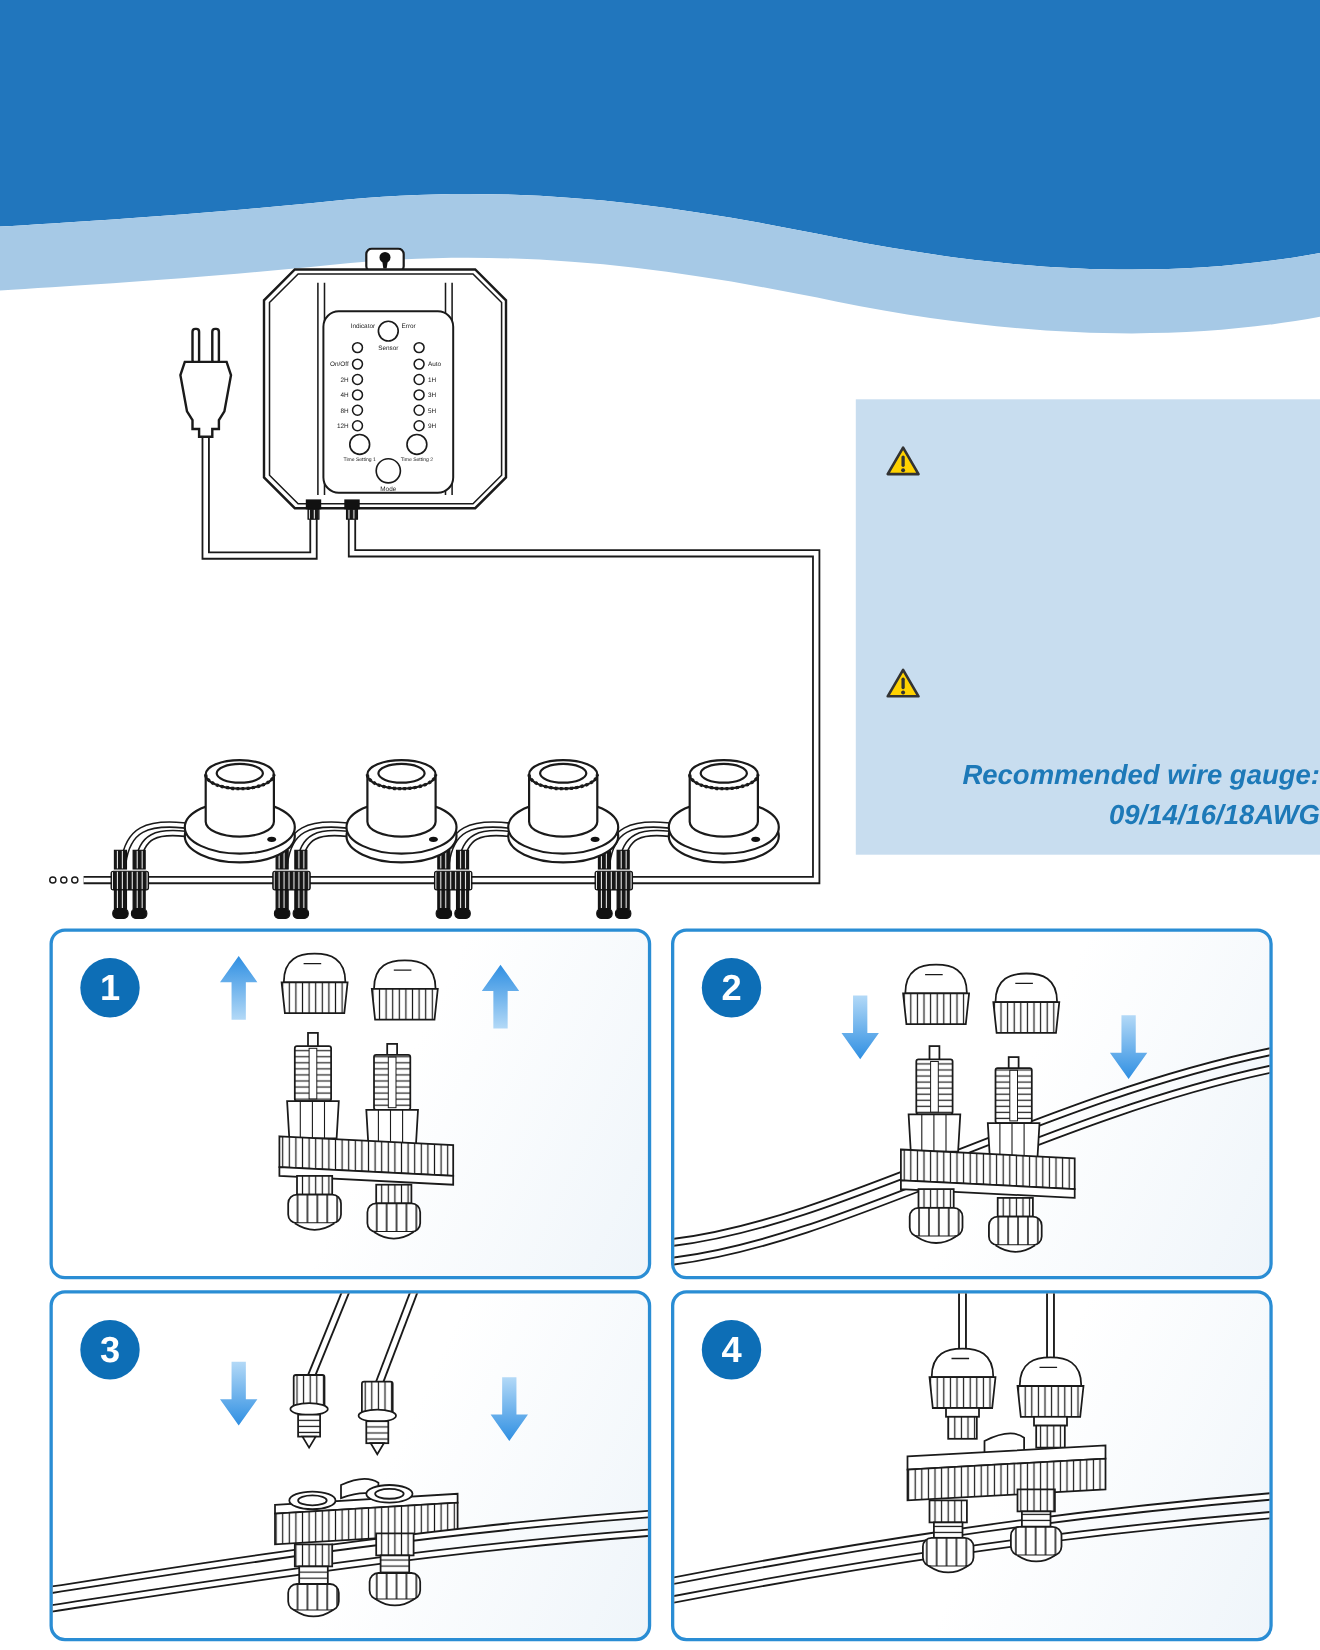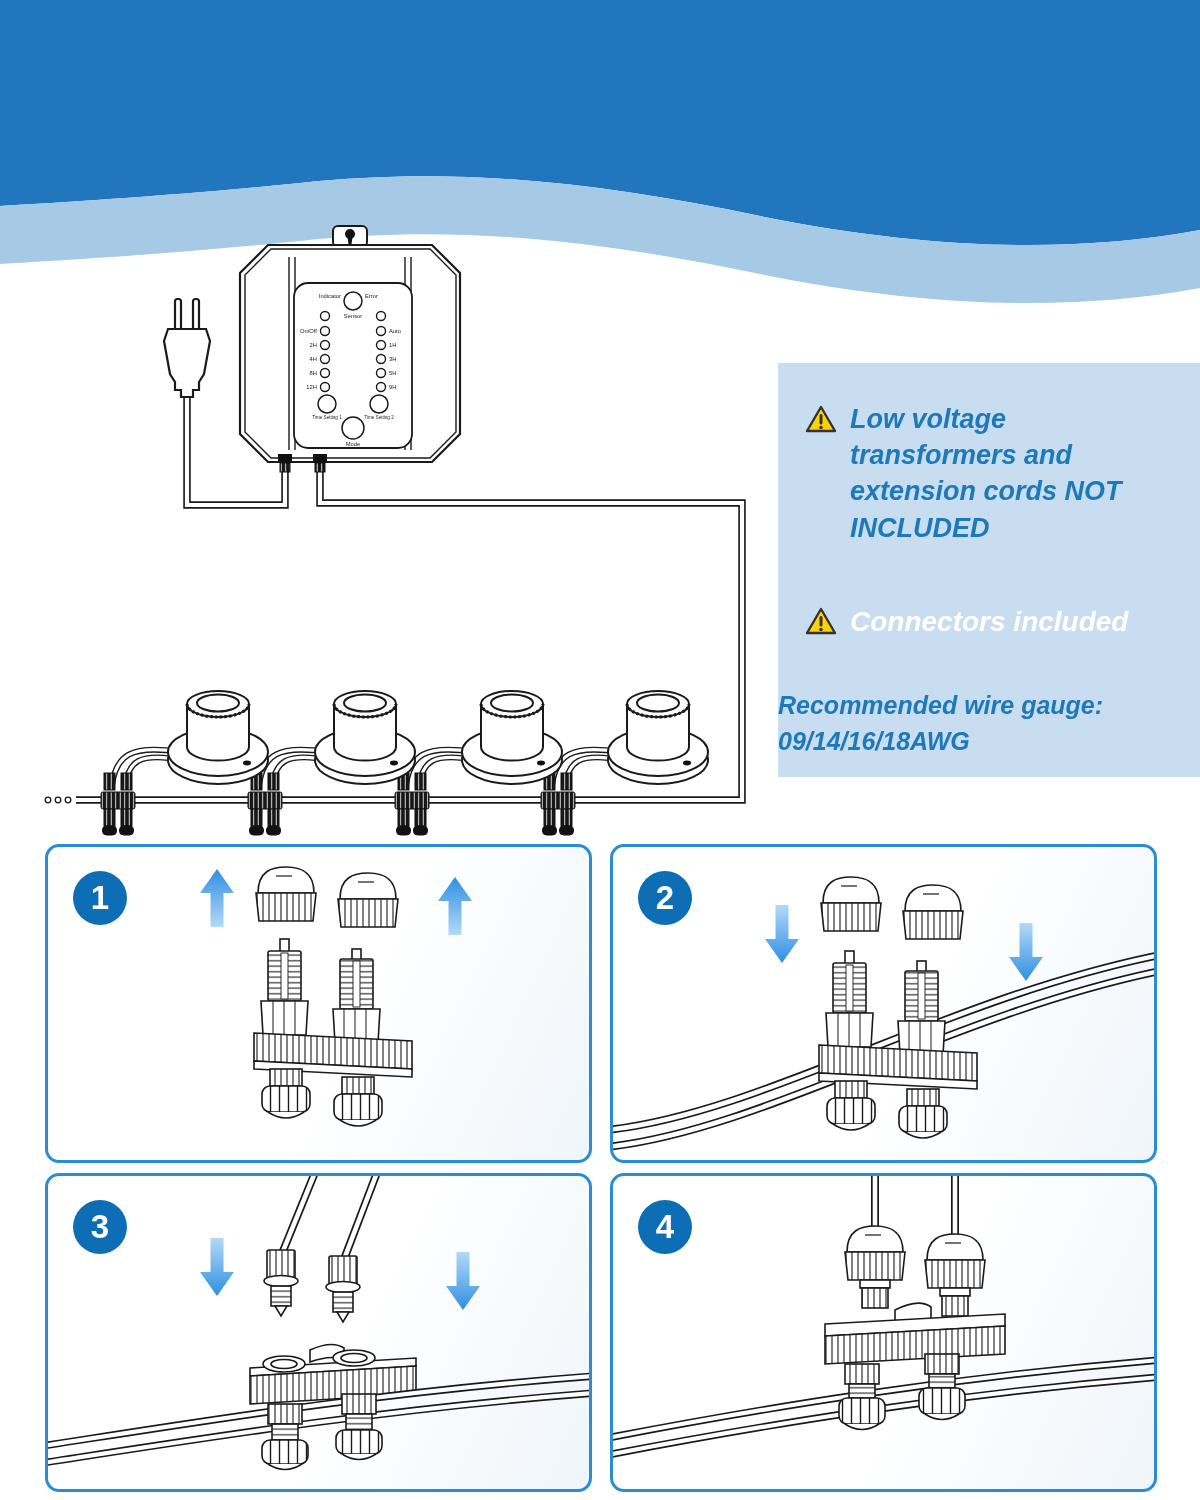--- a/index.html
+++ b/index.html
@@ -13,21 +13,21 @@
   
   .diagram{position:absolute;left:0;top:225px;width:1200px;height:625px;}
   
   .info-panel{position:absolute;left:778px;top:363px;width:422px;height:414px;background:#c8ddef;}
   .note-row{position:absolute;display:flex;align-items:flex-start;gap:13px;}
   .note1{left:27px;top:38px;width:370px;}
   .note2{left:27px;top:240px;width:390px;}
   .note-text{font-style:italic;font-weight:600;font-size:27px;line-height:1.34;color:#1d79b8;}
   .note-text.white{color:#ffffff;font-size:28px;}
   .warn-svg{flex:0 0 auto;margin-top:3px;}
-  .gauge{position:absolute;left:0;top:325px;width:100%;text-align:left;
+  .gauge{position:absolute;left:0;top:325px;width:100%;text-align:right;
          font-style:italic;font-weight:600;font-size:25px;line-height:1.42;color:#1d79b8;}
   
   .panel{position:absolute;width:547px;height:319px;box-sizing:border-box;
          border:3px solid #2a8dd4;border-radius:14px;
          background:linear-gradient(115deg,#ffffff 55%,#eff5fa 100%);}
   .p1{left:45px;top:844px;} .p2{left:610px;top:844px;}
   .p3{left:45px;top:1173px;} .p4{left:610px;top:1173px;}
   .badge{position:absolute;left:25px;top:24px;width:54px;height:54px;border-radius:50%;
          background:#0d6eb6;color:#fff;font-size:33px;font-weight:bold;
          display:flex;align-items:center;justify-content:center;}
@@ -255,29 +255,27 @@
     </g>
   </svg>
 
   <div class="info-panel">
     <div class="note-row note1">
       <svg class="warn-svg" width="32" height="30" viewBox="0 0 32 28">
         <path d="M16,2 L30,26 H2 Z" fill="#ffd200" stroke="#333" stroke-width="2.4" stroke-linejoin="round"></path>
         <path d="M16,10.5 V18" stroke="#333" stroke-width="3" stroke-linecap="round"></path>
         <circle cx="16" cy="22.5" r="1.8" fill="#333"></circle>
       </svg>
-      <div class="note-text">Low voltage transformers and extension cords NOT INCLUDED</div>
     </div>
     <div class="note-row note2">
       <svg class="warn-svg" width="32" height="30" viewBox="0 0 32 28">
         <path d="M16,2 L30,26 H2 Z" fill="#ffd200" stroke="#333" stroke-width="2.4" stroke-linejoin="round"></path>
         <path d="M16,10.5 V18" stroke="#333" stroke-width="3" stroke-linecap="round"></path>
         <circle cx="16" cy="22.5" r="1.8" fill="#333"></circle>
       </svg>
-      <div class="note-text white">Connectors included</div>
     </div>
     <div class="gauge">
       <div>Recommended wire gauge:</div>
       <div>09/14/16/18AWG</div>
     </div>
   </div>
 
   <div class="panel p1">
     <svg class="art" width="541" height="313" viewBox="0 0 541 313">
       <use href="#arrowUpG" x="152" y="22"></use>

